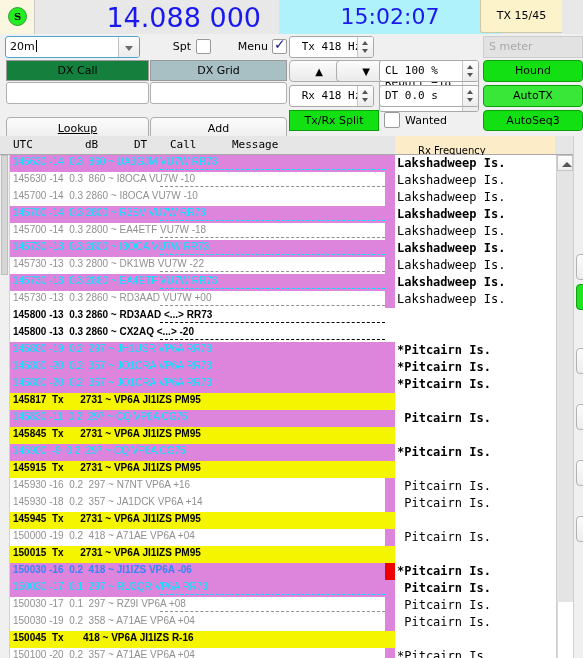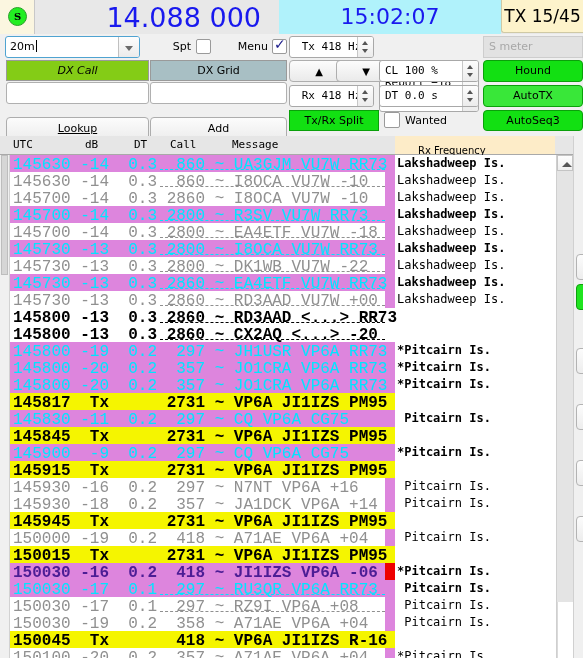--- a/index.html
+++ b/index.html
@@ -77,30 +77,30 @@
   .clock-text {
     position: absolute;
     left: 0; right: 0; top: 4px;
     text-align: center;
     color: #1919ee;
     font-size: 22px;
     font-family: "DejaVu Sans", sans-serif;
   }
   .txbadge {
     position: absolute;
-    left: 501px; top: 0;
+    left: 480px; top: 0;
     width: 82px; height: 33px;
     background: #fdf3cb;
     border: 1px solid #cfc9a5;
     border-top: 0;
     border-right: 0;
     box-sizing: border-box;
     border-radius: 0 0 0 3px;
     color: #000;
-    font-size: 17px;
+    font-size: 11px;
     text-align: center;
     line-height: 32px;
     font-family: "DejaVu Sans", sans-serif;
   }
 
   
   .ctrl {
     position: absolute;
     box-sizing: border-box;
     font-family: "DejaVu Sans", sans-serif;
@@ -228,21 +228,21 @@
     line-height: 20px;
   }
   .greenbtn.lt { background: #39e739; }
   .dxhdr {
     text-align: center;
     color: #000;
     line-height: 19px;
     border: 1px solid #9a9a9a;
     box-sizing: border-box;
   }
-  .dxcall-hdr { background: #84cc16; font-style: italic; }
+  .dxcall-hdr { background: #15803d; }
   .dxgrid-hdr { background: #a8bfc4; }
   .txtfield {
     background: #ffffff;
     border: 1px solid #b0b0b0;
     border-radius: 3px;
   }
   .flatbtn {
     background: linear-gradient(#fcfcfc,#ededed);
     border: 1px solid #adadad;
     border-radius: 4px;
@@ -314,22 +314,22 @@
     width: 385px; height: 17px;
   }
   .rowbg-band {
     position: absolute;
     top: 0;
     width: 10px; height: 17px;
   }
   .rowtext {
     position: absolute;
     left: 13px; top: 1px;
-    font-family: Liberation Mono, monospace;
-    font-size: 16px;
+    font-family: Liberation Sans, sans-serif;
+    font-size: 10px;
     white-space: pre;
     letter-spacing: 0px;
   }
   .rowloc {
     position: absolute;
     left: 397px; top: 1px;
     font-family: "DejaVu Sans Mono", monospace;
     font-size: 12px;
     color: #000;
     white-space: pre;
@@ -657,21 +657,21 @@
           <div class="rowloc" style="font-weight: normal;"> Pitcairn Is.</div>
         </div>
         <div class="row">
           <div class="rowbg-left" style="background: rgb(245, 245, 0);"></div>
           <div class="rowbg-band" style="left: 385px; background: rgb(245, 245, 0);"></div>
           <div class="rowtext" style="color: rgb(0, 0, 0); font-weight: bold;">150015  Tx      2731 ~ VP6A JI1IZS PM95</div>
         </div>
         <div class="row">
           <div class="rowbg-left" style="background: rgb(221, 133, 221);"></div>
           <div class="rowbg-band" style="left: 385px; background: rgb(238, 0, 0);"></div>
-          <div class="rowtext" style="color: #4c1d95; font-weight: bold;">150030 -16  0.2  418 ~ JI1IZS VP6A -06</div>
+          <div class="rowtext" style="color: #3b82f6; font-weight: bold;">150030 -16  0.2  418 ~ JI1IZS VP6A -06</div>
           <div class="rowloc" style="font-weight: bold;">*Pitcairn Is.</div>
         </div>
         <div class="row">
           <div class="rowbg-left" style="background: rgb(221, 133, 221);"></div>
           <div class="rowbg-band" style="left: 385px; background: rgb(221, 133, 221);"></div>
           <div class="rowtext" style="color: rgb(0, 229, 255);">150030 -17  0.1  297 ~ RU3QR VP6A RR73</div>
           <div class="underline-box" style="left: 160px; width: 225px; border-bottom-color: rgb(0, 229, 255);"></div>
           <div class="rowloc" style="font-weight: bold;"> Pitcairn Is.</div>
         </div>
         <div class="row">

